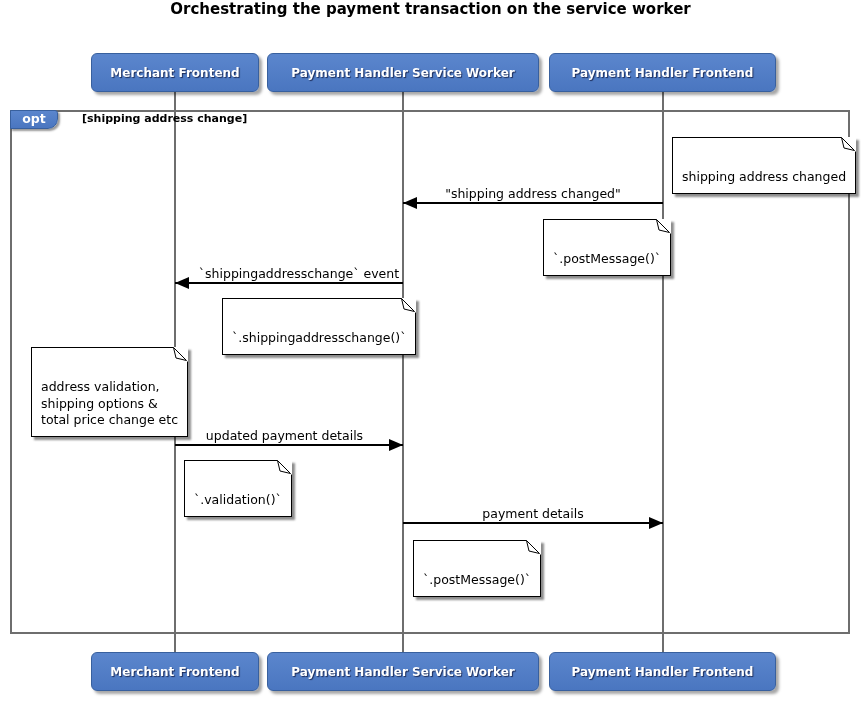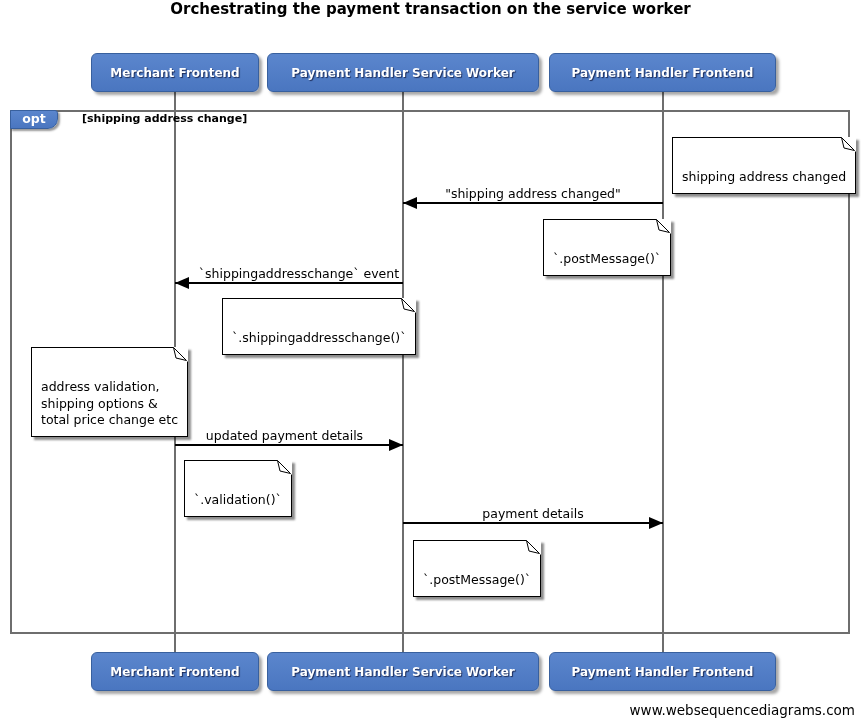--- a/index.html
+++ b/index.html
@@ -144,15 +144,14 @@
       <polygon points="0.5,0.5 3,11 13.5,13.5" fill="#ffffff" stroke="#000000" stroke-width="1"></polygon>
     </svg>
     <div class="note-text">`.postMessage()`</div>
   </div>
 
 
   <div class="participant" style="left:91px; top:652px; width:168px">Merchant Frontend</div>
   <div class="participant" style="left:267px; top:652px; width:272px">Payment Handler Service Worker</div>
   <div class="participant" style="left:549px; top:652px; width:227px">Payment Handler Frontend</div>
 
-  <div class="watermark">www.websequencediagrams.com</div>
 
 </div>
 
 </body></html>

